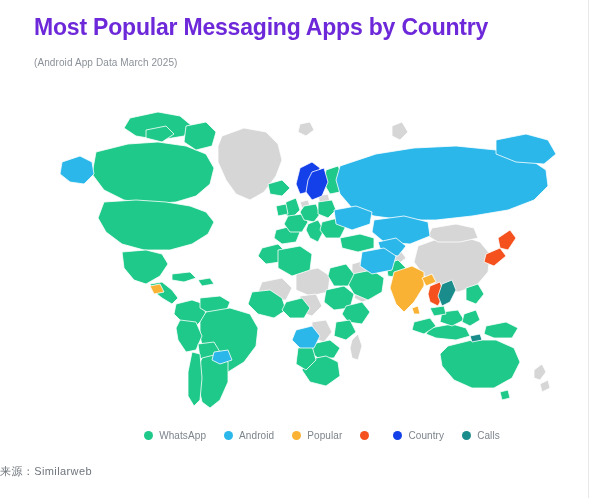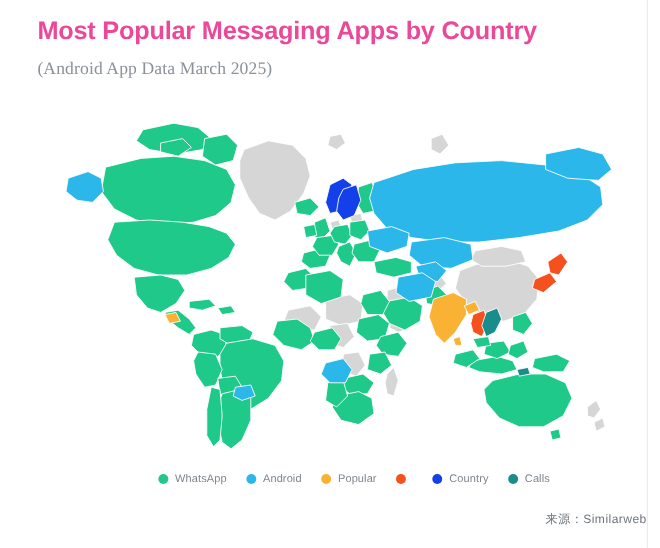--- a/index.html
+++ b/index.html
@@ -31,32 +31,31 @@
   .header {
     position: absolute;
     left: 34px;
     top: 12px;
     right: 20px;
   }
   .title {
     font-size: 23px;
     line-height: 30px;
     font-weight: 600;
-    color: #ec4899;
+    color: #6d28d9;
     letter-spacing: -0.2px;
     margin: 0;
     white-space: nowrap;
   }
   .subtitle {
-    font-size: 16px;
+    font-size: 10px;
     line-height: 16px;
     color: #8b9199;
     margin: 13px 0 0 0;
     letter-spacing: 0.1px;
-    font-family: Liberation Serif, serif;
   }
   .map-wrap {
     position: absolute;
     left: 0;
     top: 96px;
     width: 588px;
     height: 320px;
   }
   .map-svg {
     display: block;
@@ -92,21 +91,21 @@
   .legend-label {
     font-size: 10px;
     color: #7d848c;
     letter-spacing: 0.1px;
   }
   .source {
     position: absolute;
     left: 0;
     top: 464px;
     width: 588px;
-    text-align: right;
+    text-align: left;
     font-size: 11px;
     color: #6f757c;
     letter-spacing: 0.4px;
   }
 </style>
 </head>
 <body>
 
 <div class="page">
 

